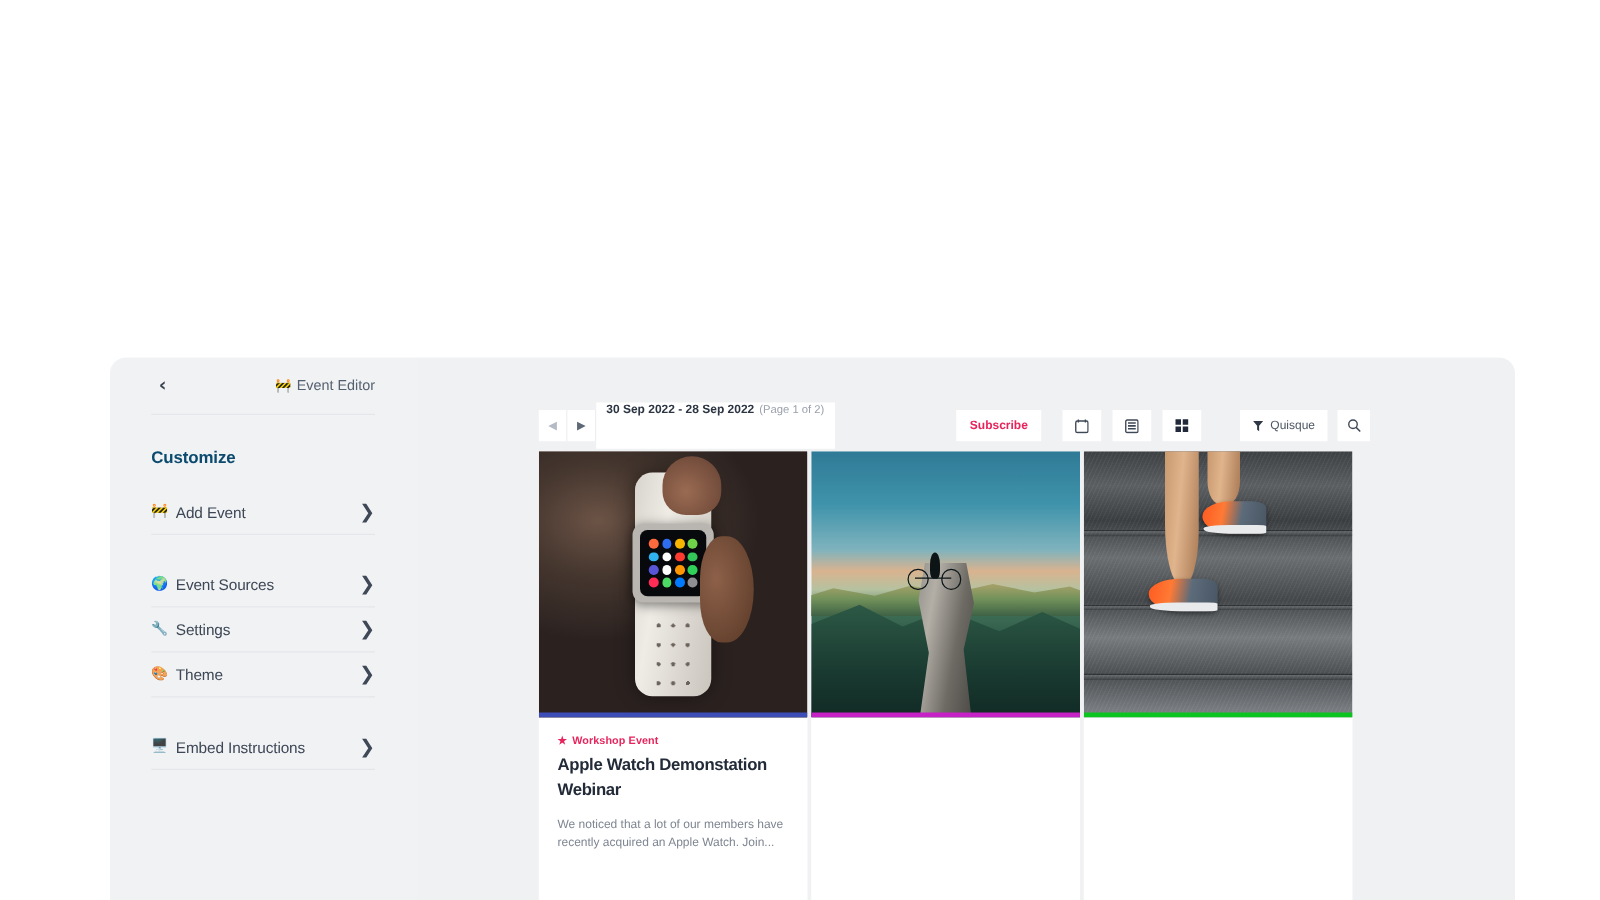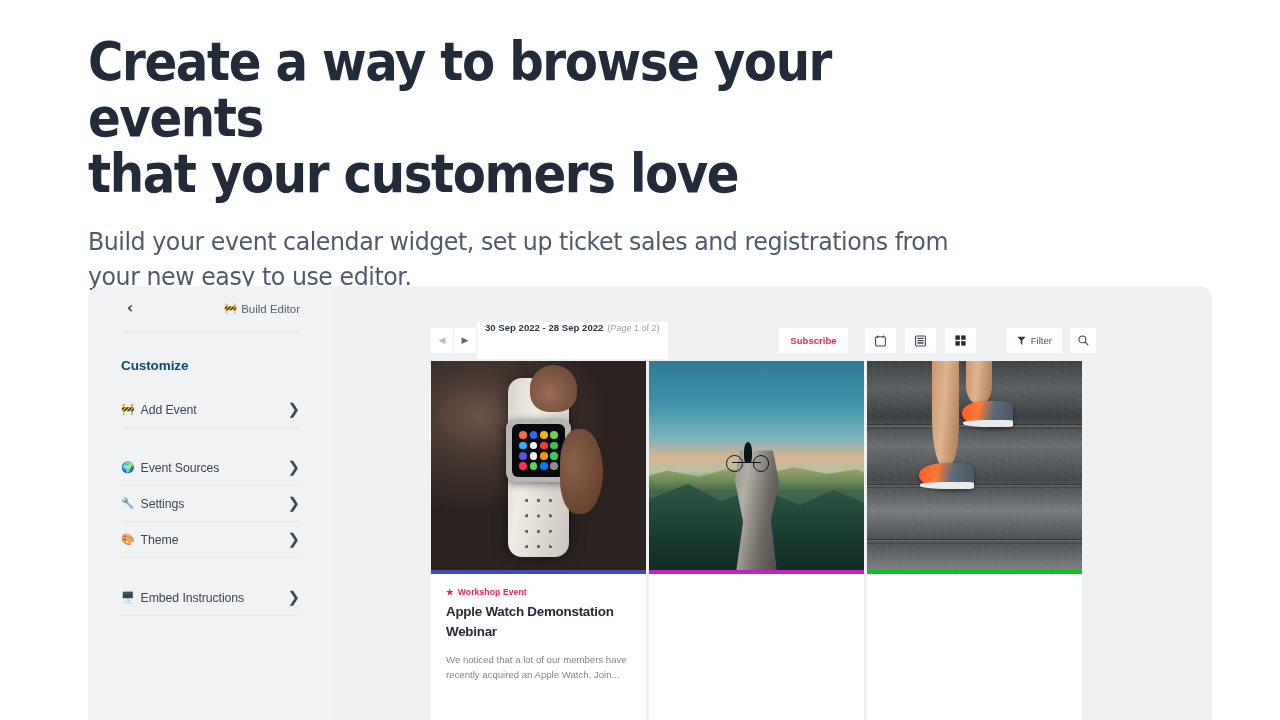--- a/index.html
+++ b/index.html
@@ -443,36 +443,30 @@
     border-radius: 40% 14% 14% 50%;
   }
   .art-run .shoe-a { left: 24%; top: 48%; width: 26%; }
   .art-run .shoe-b { left: 44%; top: 19%; width: 24%; }
 </style>
 </head>
 <body>
 
 <div id="page">
 
-  <div class="hero">
-    <h1 class="hero-title">Create a way to browse your events
-that your customers love</h1>
-    <p class="hero-sub">Build your event calendar widget, set up ticket sales and registrations from
-your new easy to use editor.</p>
-  </div>
 
   <div class="editor">
 
     <div class="sidebar">
 
       <div class="sb-top">
         <div class="sb-back">‹</div>
         <div class="sb-exit">
           <span class="emo">🚧</span>
-          <span>Build Editor</span>
+          <span>Event Editor</span>
         </div>
       </div>
 
       <div class="sb-heading">Customize</div>
 
       <div class="sb-group">
         <div class="sb-item">
           <span class="sb-item-label">
             <span class="emo">🚧</span>
             <span>Add Event</span>
@@ -560,21 +554,21 @@
                 <rect x="6.2" y="6.2" width="4.4" height="4.4" fill="#22293a"></rect>
               </svg>
             </div>
           </div>
 
           <div class="tb-filter-group">
             <div class="tb-filter">
               <svg width="9" height="10" viewBox="0 0 9 10">
                 <path d="M0.5 0.8 H8.5 L5.3 4.6 V9 L3.7 7.8 V4.6 Z" fill="#2f3846"></path>
               </svg>
-              <span>Filter</span>
+              <span>Quisque</span>
             </div>
             <div class="tb-search">
               <svg width="11" height="11" viewBox="0 0 11 11">
                 <circle cx="4.4" cy="4.4" r="3.4" fill="none" stroke="#3f4856" stroke-width="1.1"></circle>
                 <line x1="6.9" y1="6.9" x2="10.2" y2="10.2" stroke="#3f4856" stroke-width="1.2"></line>
               </svg>
             </div>
           </div>
         </div>
 

